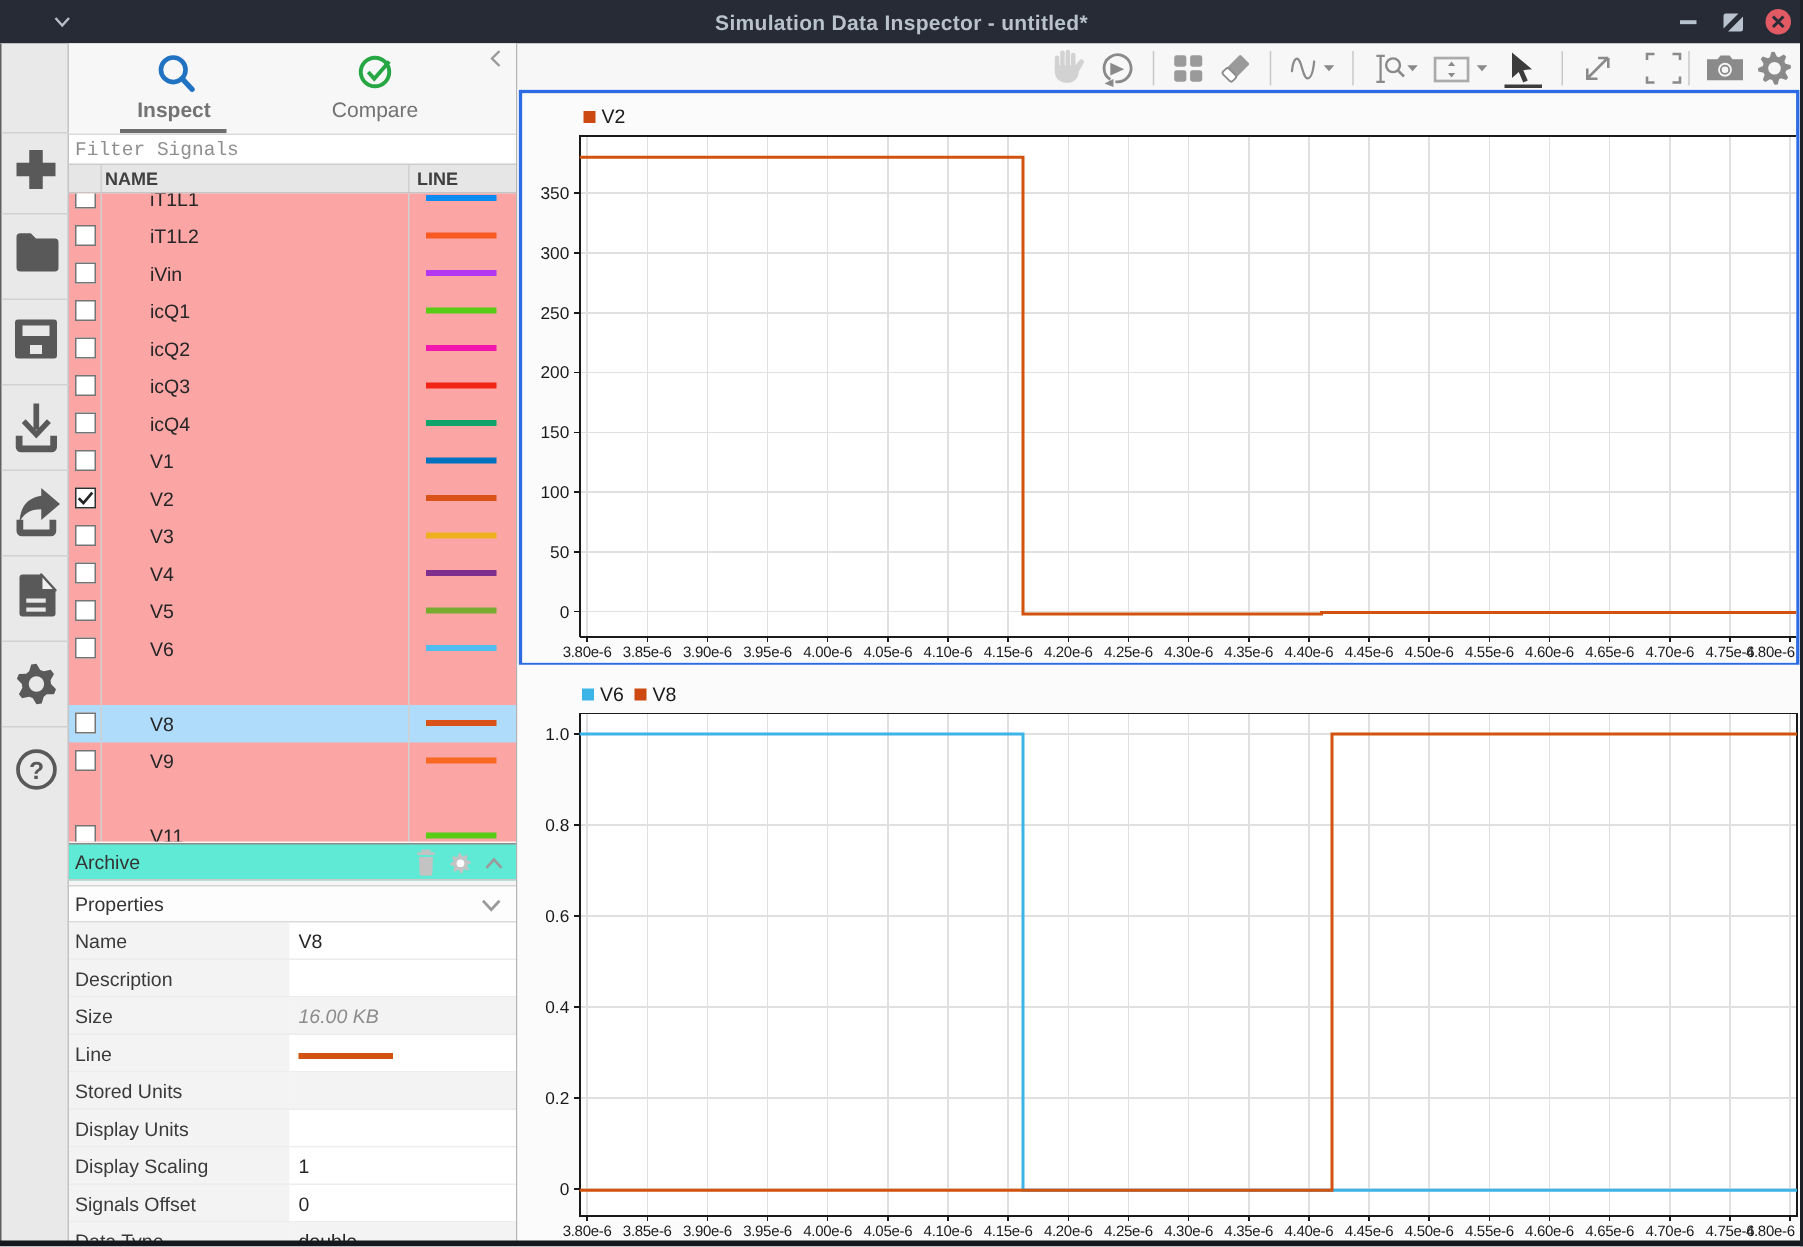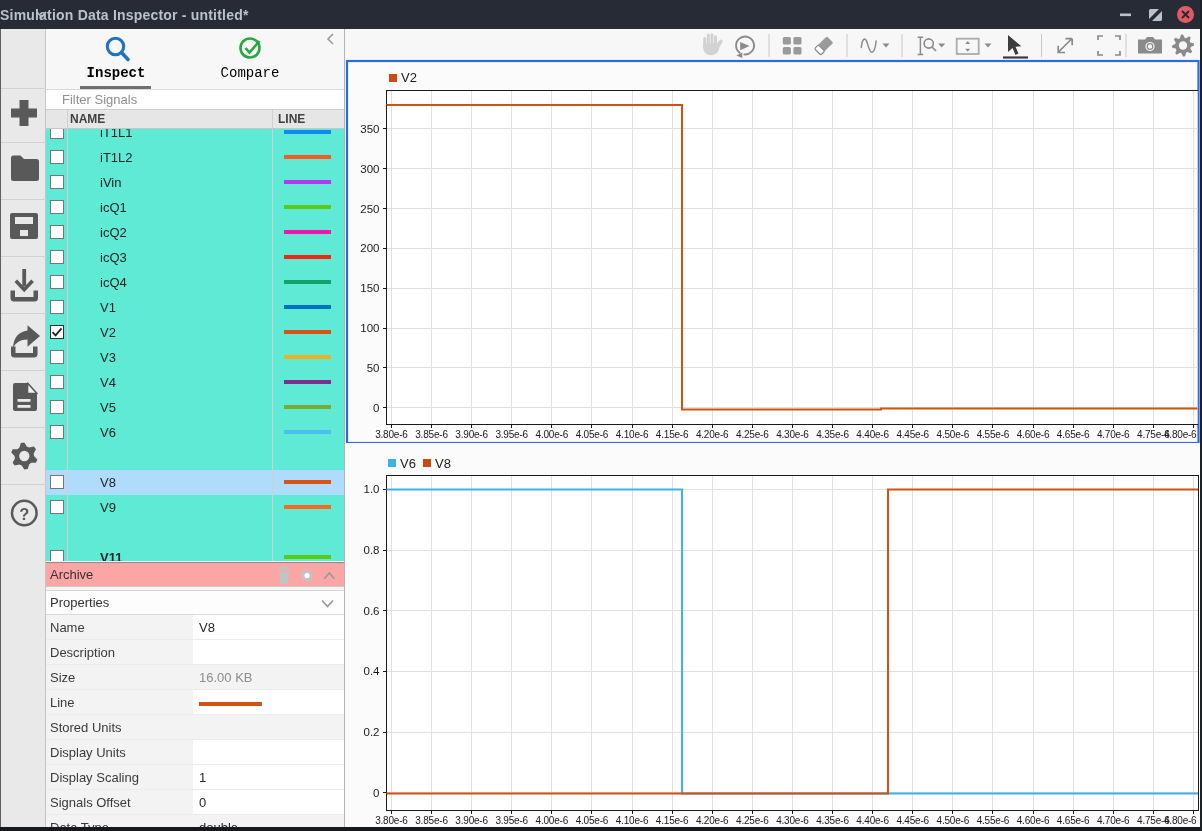--- a/index.html
+++ b/index.html
@@ -1,34 +1,34 @@
 <!DOCTYPE html>
 <html><head><meta charset="utf-8">
 <style>
 * { margin:0; padding:0; box-sizing:border-box; }
 html,body { width:1202px; height:831px; overflow:hidden; font-family:"Liberation Sans", sans-serif; }
 #app { position:relative; width:1202px; height:831px; background:#fbfbfb; }
 #titlebar { position:absolute; left:0; top:0; width:1202px; height:29px; background:#262b36; }
-#titlebar .title { position:absolute; left:0; right:0; top:0; height:29px; line-height:30px; color:#b9c2cc; font-size:14px; font-weight:bold; letter-spacing:0.2px; }
+#titlebar .title { position:absolute; left:0; right:0; top:0; height:29px; line-height:30px; text-align:center; color:#b9c2cc; font-size:14px; font-weight:bold; letter-spacing:0.2px; }
 #main { position:absolute; left:0; top:29px; width:1202px; height:799px; }
 #ltoolbar { position:absolute; left:0; top:0; width:46px; height:799px; background:#e9e9e9; border-right:1px solid #c4c4c4; border-left:1px solid #606060; }
 #lpanel { position:absolute; left:46px; top:0; width:299px; height:799px; background:#f5f5f5; border-right:1px solid #b4b4b4; }
 #tabs { position:absolute; left:0; top:0; width:298px; height:60px; background:#f7f7f7; }
-.tablabel { position:absolute; top:36px; width:140px; text-align:center; font-size:14px; color:#000000;font-family:Liberation Mono, monospace; }
-#filter { position:absolute; left:0; top:60px; width:298px; height:21px; background:#ffffff; border-top:1px solid #d9d9d9; border-bottom:1px solid #cccccc; line-height:19px; font-size:13px; color:#8f8f8f; padding-left:16px; }
+.tablabel { position:absolute; top:36px; width:140px; text-align:center; font-size:14px; color:#737373; }
+#filter { position:absolute; left:0; top:60px; width:298px; height:21px; background:#ffffff; border-top:1px solid #d9d9d9; border-bottom:1px solid #cccccc; line-height:19px; font-size:13px; color:#8f8f8f; padding-left:4px;font-family:Liberation Mono, monospace; }
 #thead { position:absolute; left:0; top:81px; width:298px; height:19px; background:#e6e6e6; border-bottom:1px solid #c6c6c6; font-size:12px; font-weight:bold; color:#404040; line-height:19px; }
-#tbody { position:absolute; left:0; top:100px; width:298px; height:432px; background:#5eead4; overflow:hidden; }
+#tbody { position:absolute; left:0; top:100px; width:298px; height:432px; background:#fca5a5; overflow:hidden; }
 .colsep1 { position:absolute; left:21px; top:0; bottom:0; width:1px; background:#d0d0d0; }
 .colsep2 { position:absolute; left:226px; top:0; bottom:0; width:1px; background:#d0d0d0; }
 .trow { position:absolute; left:0; width:298px; height:25px; }
 .cb { position:absolute; left:4px; top:5px; width:14px; height:14px; background:#fff; border:1px solid #757575; }
 .cb svg { position:absolute; left:-1px; top:-1px; }
 .tname { position:absolute; left:54px; top:0; line-height:25px; font-size:13px; color:#262626; }
 .tline { position:absolute; left:238px; top:10.5px; width:47px; height:4px; }
-#archive { position:absolute; left:0; top:533px; width:298px; height:25px; background:#fca5a5; border-top:1px solid #8c8c8c; border-bottom:1px solid #c9c9c9; line-height:24px; font-size:13px; color:#333; padding-left:4px; }
+#archive { position:absolute; left:0; top:533px; width:298px; height:25px; background:#5eead4; border-top:1px solid #8c8c8c; border-bottom:1px solid #c9c9c9; line-height:24px; font-size:13px; color:#333; padding-left:4px; }
 #propshead { position:absolute; left:0; top:561px; width:298px; height:25px; background:#fdfdfd; border-top:1px solid #d4d4d4; border-bottom:1px solid #d9d9d9; line-height:24px; font-size:13px; color:#333; padding-left:4px; }
 #props { position:absolute; left:0; top:586px; width:298px; height:213px; overflow:hidden; }
 .prow { position:relative; width:298px; height:25px; }
 .plab { position:absolute; left:0; top:0; width:147px; height:25px; background:#f3f3f3; line-height:25px; font-size:13px; color:#3a3a3a; padding-left:4px; border-bottom:1px solid #ececec; }
 .pval { position:absolute; left:147px; top:0; width:151px; height:25px; line-height:25px; font-size:13px; padding-left:6px; border-bottom:1px solid #ececec; }
 #chartzone { position:absolute; left:345px; top:0; width:857px; height:799px; background:#f7f7f7; }
 #bottombar { position:absolute; left:0; top:827px; width:1202px; height:4px; background:#15181d; z-index:50; }
 #rightbar { position:absolute; left:1200px; top:0; width:2px; height:831px; background:#1c2027; z-index:50; }
 </style></head>
 <body>
@@ -165,21 +165,21 @@
 <div class="trow" style="top:340.5px;background:#aedcfa;">
 <span class="cb"></span>
 <span class="tname">V8</span>
 <span class="tline" style="background:#d95319;"></span>
 </div>
 <div class="trow" style="top:365.5px;">
 <span class="cb"></span>
 <span class="tname">V9</span>
 <span class="tline" style="background:#f96821;"></span>
 </div>
-<div class="trow" style="top:415.5px;font-weight:bold;">
+<div class="trow" style="top:415.5px;">
 <span class="cb"></span>
 <span class="tname">V11</span>
 <span class="tline" style="background:#58cc14;"></span>
 </div>
         <span class="colsep1"></span>
           <span class="colsep2"></span>
       </div>
       <div id="archive">Archive
         <svg width="298" height="25" style="position:absolute;left:0;top:0;">
           <rect x="235" y="3.4" width="6" height="2.4" fill="#c3c3c3"></rect>
@@ -199,21 +199,21 @@
         <div class="prow">
             <span class="plab">Name</span>
             <span class="pval" style="background:#ffffff;color:#262626;">V8</span>
           </div>
 <div class="prow">
             <span class="plab">Description</span>
             <span class="pval" style="background:#ffffff;color:#262626;"></span>
           </div>
 <div class="prow">
             <span class="plab">Size</span>
-            <span class="pval" style="background:#f3f3f3;color:#8c8c8c;">16.00 KB</span>
+            <span class="pval" style="background:#f3f3f3;color:#8c8c8c;font-style:italic;">16.00 KB</span>
           </div>
 <div class="prow">
             <span class="plab">Line</span>
             <span class="pval" style="background:#ffffff;color:#262626;"><span style="display:inline-block;width:63px;height:4px;background:#d2530f;vertical-align:middle;"></span></span>
           </div>
 <div class="prow">
             <span class="plab">Stored Units</span>
             <span class="pval" style="background:#f3f3f3;color:#262626;"></span>
           </div>
 <div class="prow">

